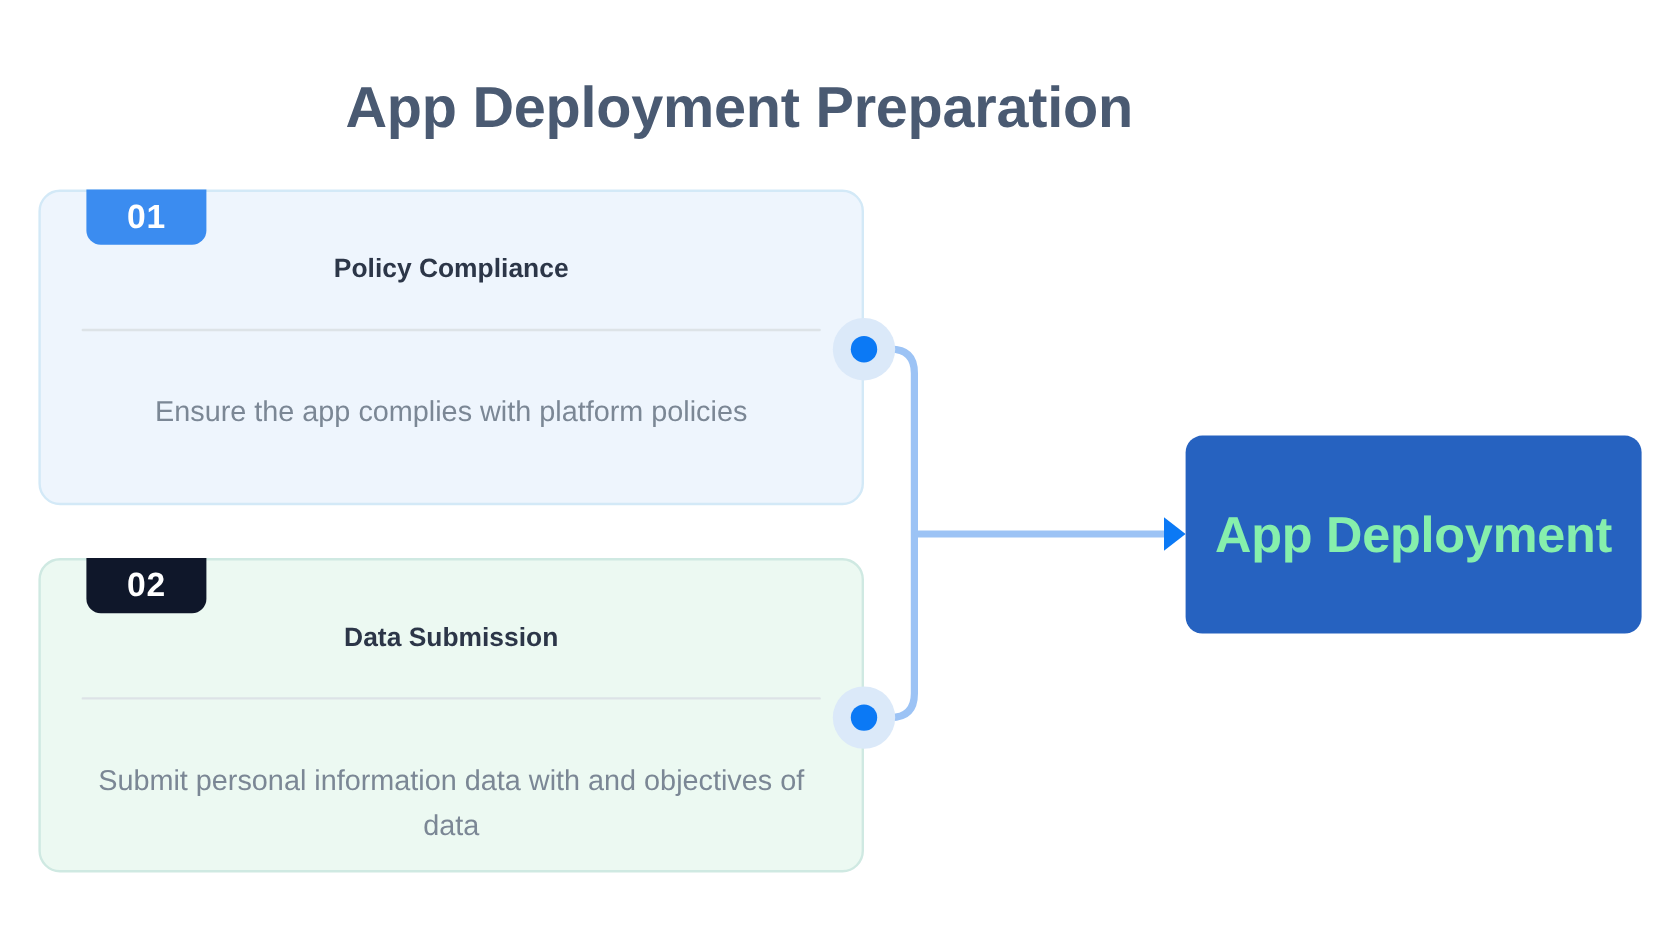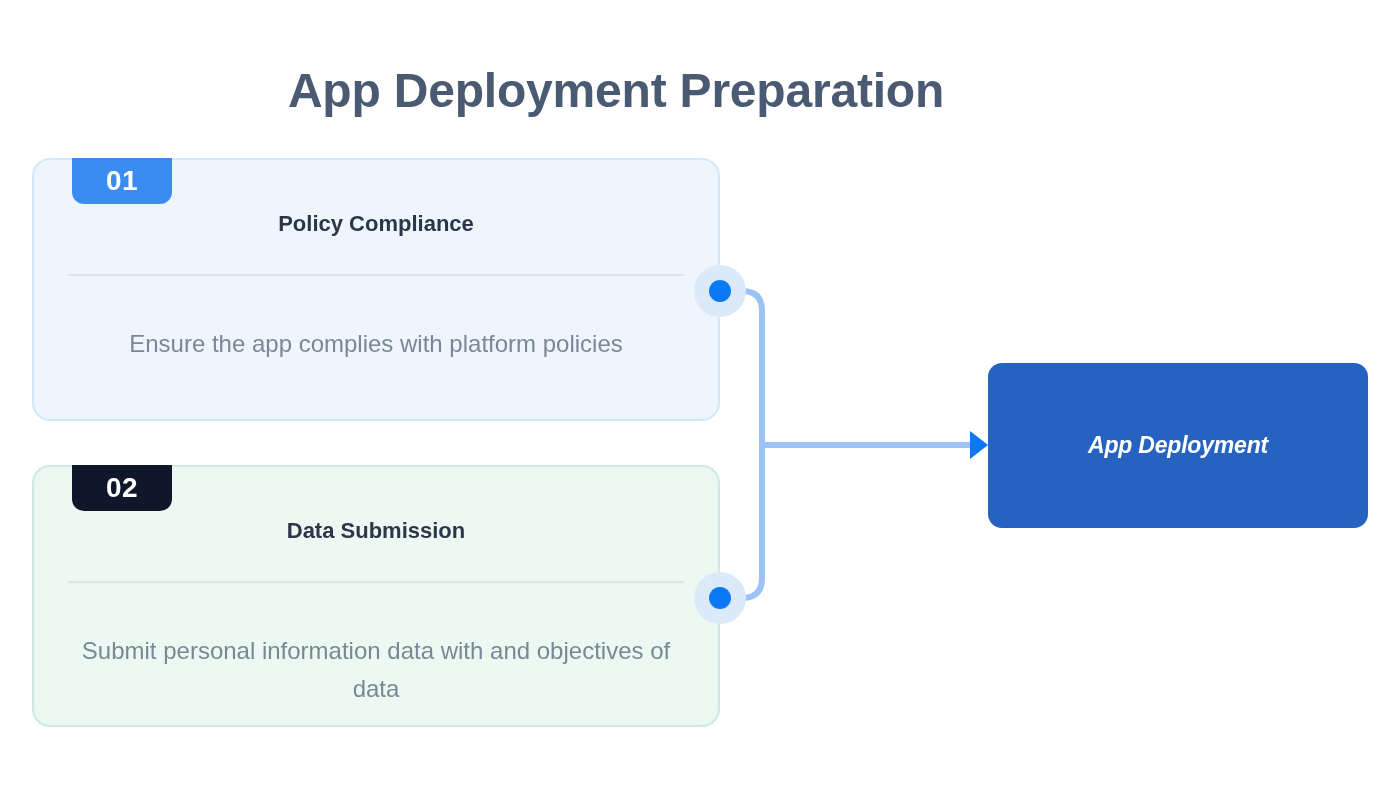--- a/index.html
+++ b/index.html
@@ -116,25 +116,24 @@
     top: 363px;
     width: 380px;
     height: 165px;
     border-radius: 14px;
     background: #2662c0;
     display: flex;
     align-items: center;
     justify-content: center;
   }
   .target-label {
-    color: #ffffff;
-    font-size: 23px;
+    color: #86efac;
+    font-size: 42px;
     font-weight: bold;
     letter-spacing: -0.2px;
-    font-style: italic;
   }
 
   
   .connector-layer {
     position: absolute;
     left: 0;
     top: 0;
     width: 1400px;
     height: 790px;
     pointer-events: none;

